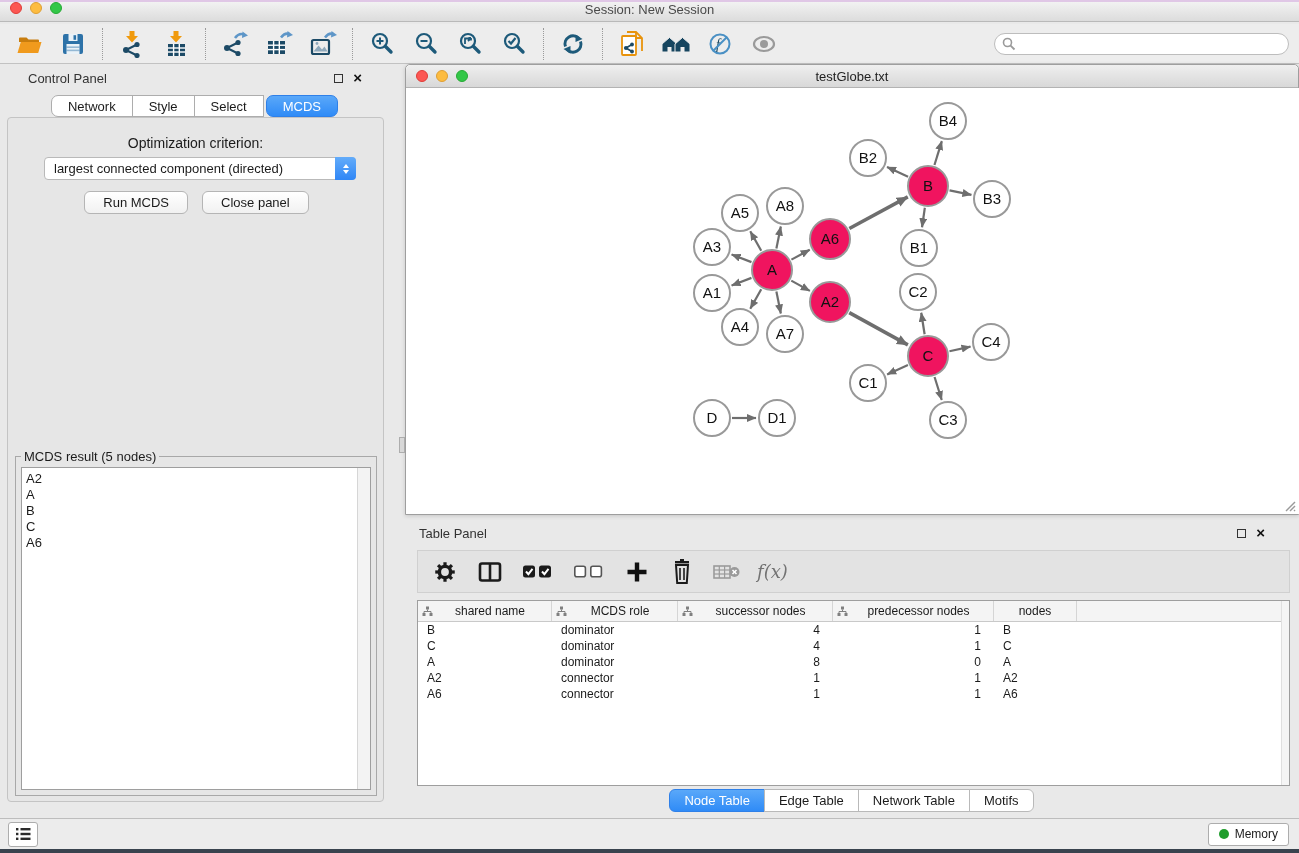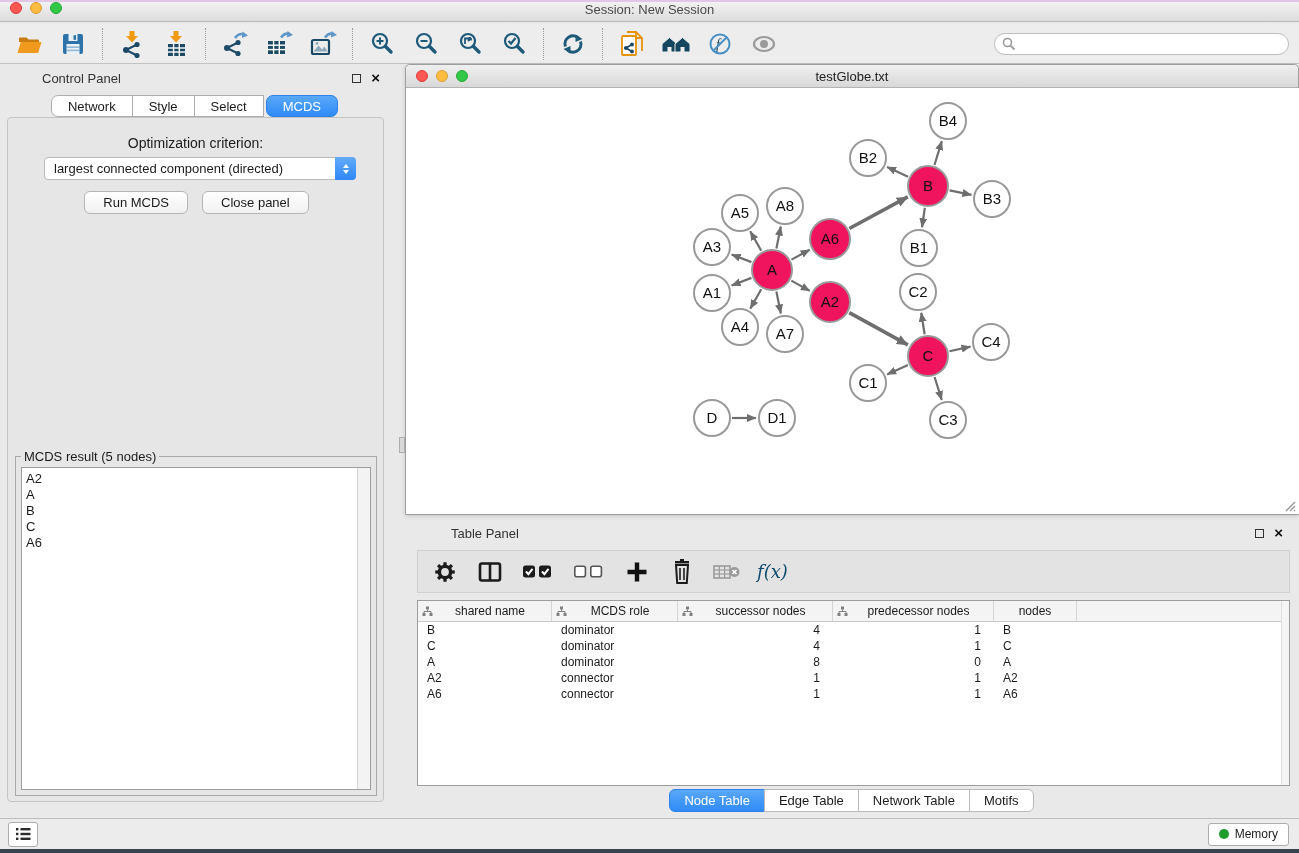--- a/index.html
+++ b/index.html
@@ -23,21 +23,21 @@
   .tb-group { display:flex; align-items:center; gap:14px; padding:0 14px; }
   .tb-sep { width:1px; height:32px; border-left:1px dotted #9a9a9a; }
   .tb-btn { width:30px; height:30px; display:flex; align-items:center; justify-content:center; cursor:default; }
   #search-wrap { margin-left:auto; margin-right:10px; position:relative; }
   #search-input { width:295px; height:22px; border:1px solid #BDBDBD; border-radius:12px; background:#fff;
     padding-left:26px; font-size:12px; outline:none; }
   #search-wrap svg { position:absolute; left:8px; top:4px; }
 
   
   #control-panel { position:absolute; left:0; top:64px; width:390px; height:754px; background:#E9E9E9; }
-  .panel-header { height:28px; display:flex; align-items:center; padding:0 10px;margin-left:32px; }
+  .panel-header { height:28px; display:flex; align-items:center; padding:0 28px; }
   .panel-title { font-size:13px; color:#333; }
   .panel-ctrls { margin-left:auto; display:flex; gap:10px; align-items:center; }
   .float-box { width:9px; height:9px; border:1.5px solid #333; display:inline-block; }
   .close-x { font-size:15px; font-weight:bold; color:#111; line-height:10px; }
   #cp-tabs { position:absolute; left:0; top:31px; width:390px; display:flex; justify-content:center; z-index:2; }
   .cp-tab { height:22px; padding:3px 16px; font-size:13px; display:flex; align-items:center;
     background:#fff; border:1px solid #ADADAD; margin-left:-1px; }
   .cp-tab:first-child { border-radius:7px 0 0 7px; }
   .cp-tab.active { background:linear-gradient(#5AA8F9,#2F8BF7); border-color:#2F80E8; color:#fff; border-radius:7px; margin-left:2px; }
   #cp-body { position:absolute; left:7px; top:53px; width:377px; height:685px;
@@ -68,21 +68,21 @@
   #net-titlebar .title { position:absolute; left:0; right:0; text-align:center; font-size:13px; color:#222; }
   #net-canvas { position:absolute; left:0; top:23px; width:1072px; height:426px; background:#fff; overflow:hidden; }
   #net-grip { position:absolute; right:2px; bottom:2px; }
   #net-handle { position:absolute; left:-7px; top:372px; width:6px; height:16px; background:#D8D8D8; border:1px solid #ADADAD; }
 
   
   #table-panel { position:absolute; left:405px; top:519px; width:894px; height:299px; }
   #tp-toolbar { position:absolute; left:12px; top:31px; right:9px; height:43px; background:#E3E3E3;
     border:1px solid #D0D0D0; display:flex; align-items:center; gap:15px; padding-left:12px; }
   .tp-btn { width:30px; height:30px; display:flex; align-items:center; justify-content:center; }
-  .fx-label { font-family:"DejaVu Serif","Liberation Serif",serif; font-style:italic; font-size:18px; color:#0c4a6e; }
+  .fx-label { font-family:"DejaVu Serif","Liberation Serif",serif; font-style:italic; font-size:18px; color:#737373; }
   #tp-table { position:absolute; left:12px; top:81px; right:9px; height:186px; background:#fff; border:1px solid #9E9E9E; overflow:hidden; }
   #tp-head { display:flex; height:21px; border-bottom:1px solid #C9C9C9; background:#F4F4F4; }
   .th { display:flex; align-items:center; border-right:1px solid #D5D5D5; font-size:12px; padding:0 4px; }
   .th .th-label { flex:1; text-align:center; }
   .tr { display:flex; height:16px; align-items:center; }
   .td { font-size:12px; overflow:hidden; white-space:nowrap; }
   .td.left { padding-left:9px; text-align:left; }
   .td.right { padding-right:13px; text-align:right; }
   #tp-scroll { position:absolute; right:0; top:0; bottom:0; width:8px; background:#F5F5F5; border-left:1px solid #E0E0E0; }
   #tp-tabs { position:absolute; left:0; top:270px; width:894px; display:flex; justify-content:center; }

